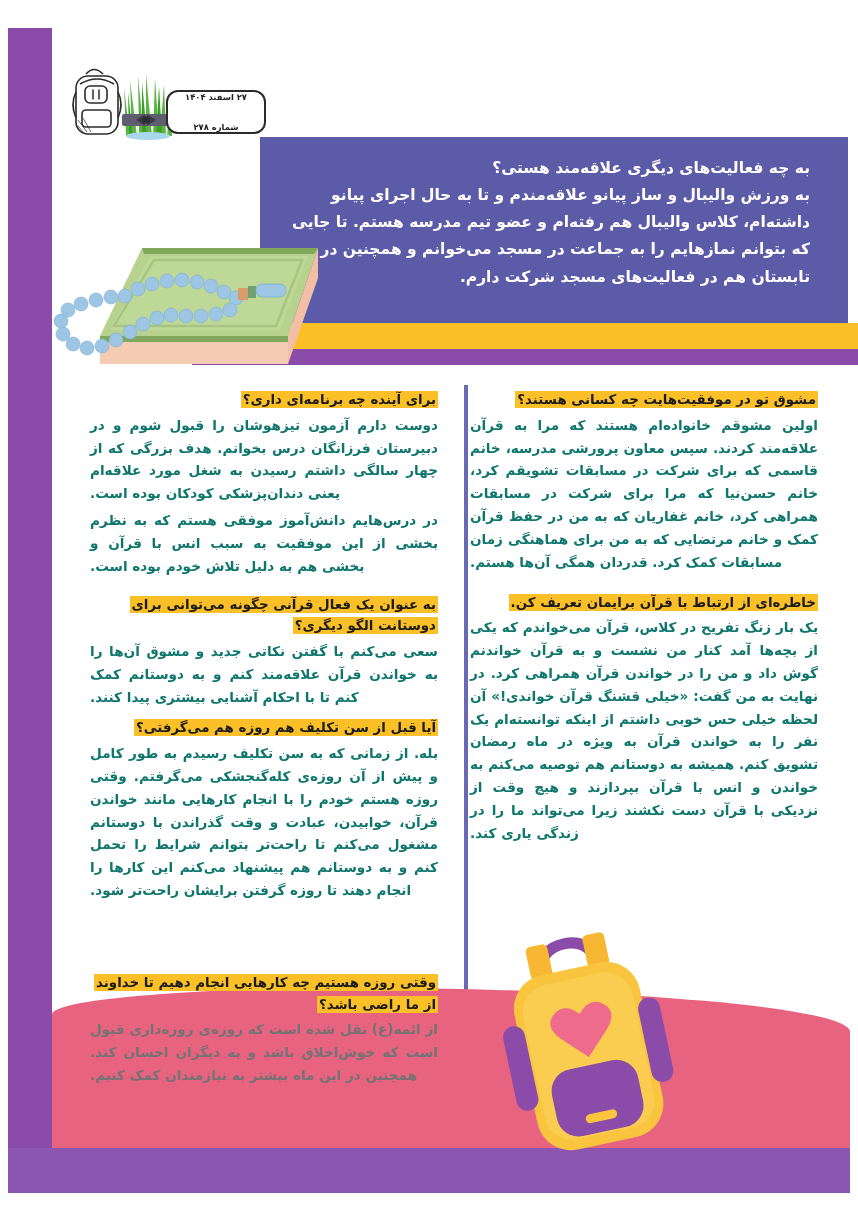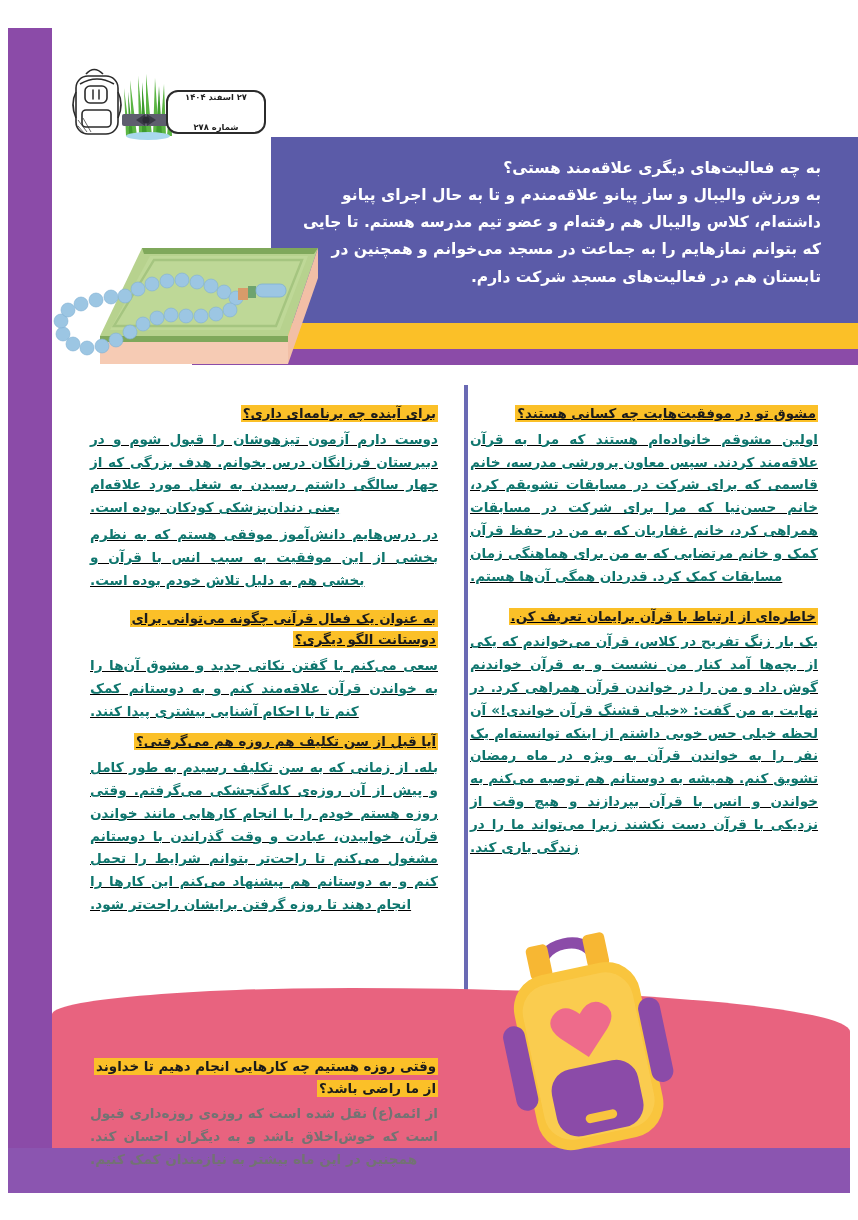--- a/index.html
+++ b/index.html
@@ -22,21 +22,21 @@
     position:absolute;left:52px;top:28px;width:798px;height:1135px;
     background:#ffffff;
   }
   .bottom-purple-bar{
     position:absolute;left:8px;top:1148px;width:842px;height:45px;
     background:#8B55B0;
   }
 
   
   .indigo-panel{
-    position:absolute;left:271px;top:137px;width:588px;height:186px;
+    position:absolute;left:260px;top:137px;width:588px;height:186px;
     background:#5B5BA8;
     box-sizing:border-box;
     padding:18px 38px 14px 30px;
   }
   .indigo-panel .qtext{
     color:#ffffff;font-weight:bold;font-size:15.5px;line-height:1.75;
     text-align:right;letter-spacing:-0.2px;
   }
 
   
@@ -58,22 +58,22 @@
   }
 
   
   .col-divider{
     position:absolute;left:464px;top:385px;width:4px;height:615px;
     background:#6A6AB4;
   }
 
   
   .col{
-    position:absolute;top:403px;width:348px;
-    text-align:right;direction:rtl;text-decoration:underline;
+    position:absolute;top:389px;width:348px;
+    text-align:right;direction:rtl;
   }
   .col-right{ right:40px; }
   .col-left{  right:420px; }
 
   .qhead{
     display:inline;
     background:#FBC028;
     color:#1b1b1b;
     font-weight:bold;
     font-size:13.4px;
@@ -99,21 +99,21 @@
   .pink-wave{
     position:absolute;left:52px;top:988px;width:798px;height:175px;
     background:#E8637F;
     border-radius:60% 100% 0 0 / 42px 70px 0 0;
   }
   .pink-wave-fill{
     position:absolute;left:52px;top:1055px;width:798px;height:108px;
     background:#E8637F;
   }
   .pink-block-text{
-    position:absolute;right:420px;top:1056px;width:348px;
+    position:absolute;right:420px;top:972px;width:348px;
     text-align:right;direction:rtl;z-index:6;
   }
   .pink-block-text .qhead{ background:#FBC028; }
   .pink-block-text .body-p{ color:#737373; }
 
   
   .ill-backpack-top{
     position:absolute;left:58px;top:62px;width:130px;height:80px;z-index:7;
   }
   .ill-grass{

